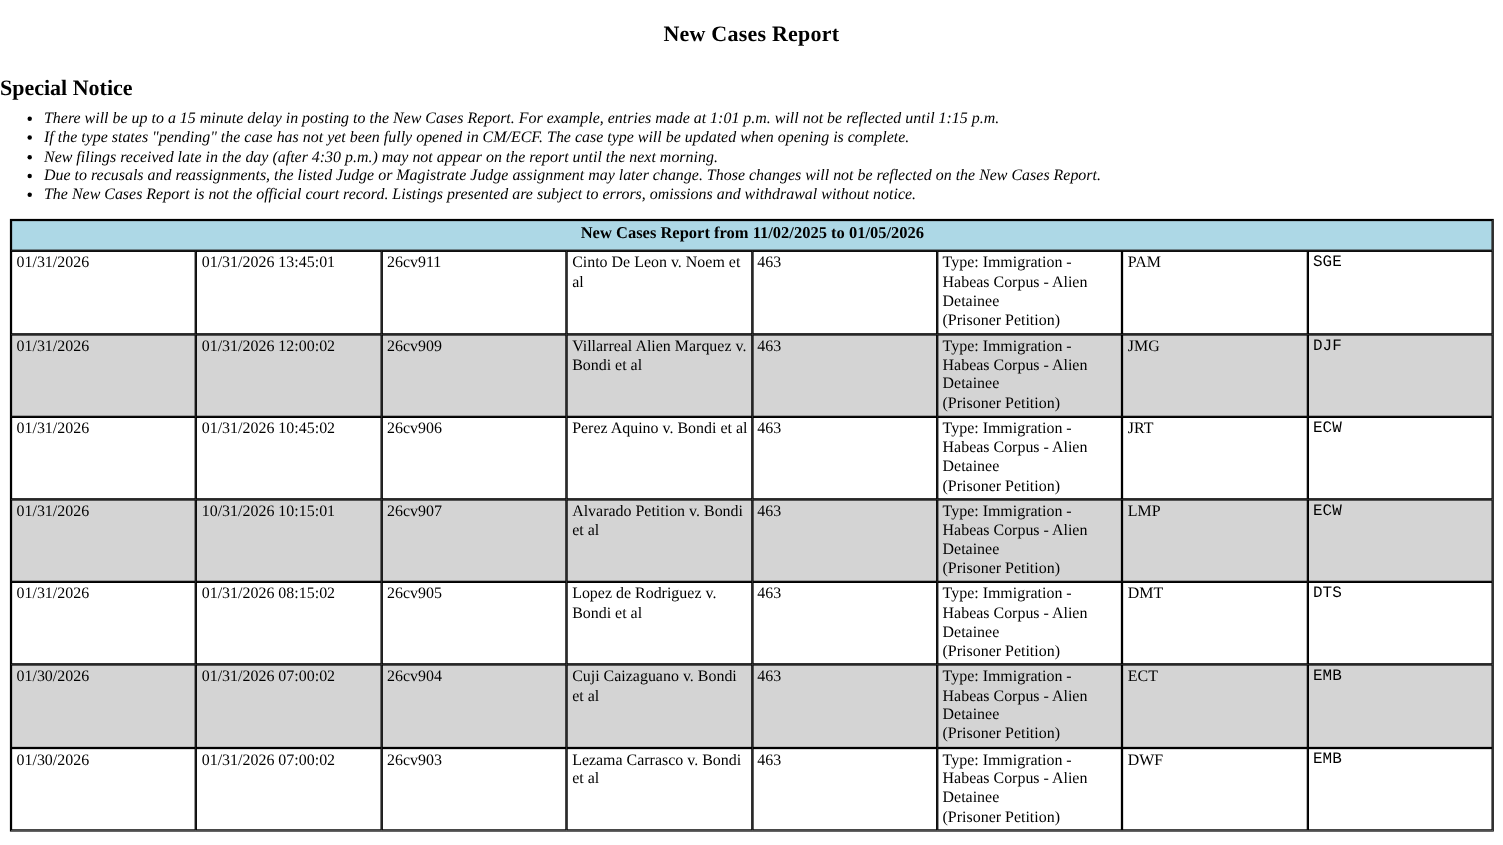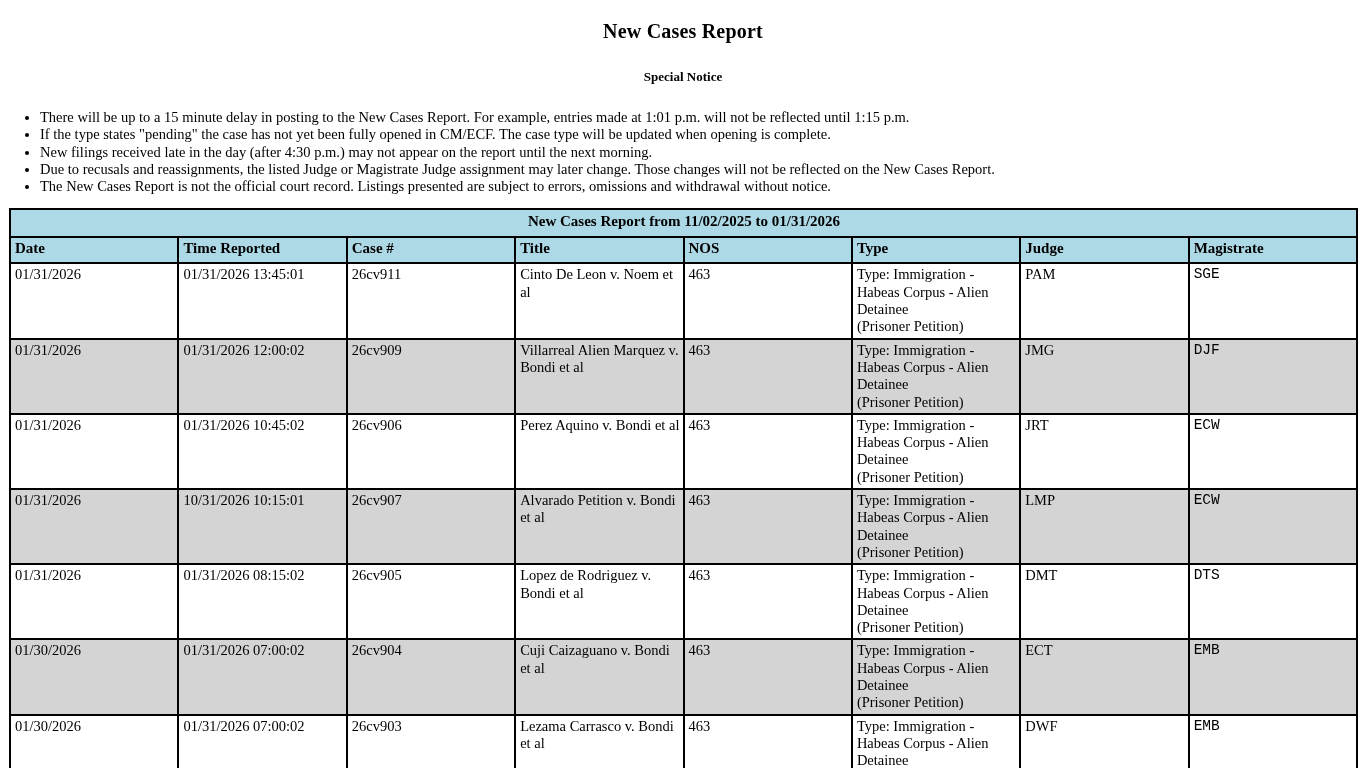--- a/index.html
+++ b/index.html
@@ -16,28 +16,28 @@
   }
   .page-title {
     text-align: center;
     font-size: 20px;
     font-weight: bold;
     margin: 19px 0 0 0;
     line-height: 1.2;
     letter-spacing: 0.2px;
   }
   .notice-title {
-    text-align: center;
-    font-size: 13px;
+    font-size: 20px;
     font-weight: bold;
     margin: 26px 0 0 0;
   }
   ul.notice-list {
-    margin: 24px 0 0 0;
+    margin: 8px 0 0 0;
     list-style-type: disc;
+    font-style: italic;
   }
   ul.notice-list li {
     font-size: 14.5px;
     line-height: 17.3px;
     margin: 0;
     padding: 0;
   }
 
   .report-table-wrap {
     margin: 13px 0 0 9px;
@@ -120,31 +120,21 @@
   <li>If the type states "pending" the case has not yet been fully opened in CM/ECF. The case type will be updated when opening is complete.</li>
   <li>New filings received late in the day (after 4:30 p.m.) may not appear on the report until the next morning.</li>
   <li>Due to recusals and reassignments, the listed Judge or Magistrate Judge assignment may later change. Those changes will not be reflected on the New Cases Report.</li>
   <li>The New Cases Report is not the official court record. Listings presented are subject to errors, omissions and withdrawal without notice.</li>
 </ul>
 
 <div class="report-table-wrap">
   <table class="report">
     <tbody>
       <tr class="report-caption">
-        <td colspan="8">New Cases Report from 11/02/2025 to 01/31/2026</td>
-      </tr>
-      <tr class="report-head">
-        <th class="cell-date">Date</th>
-        <th class="cell-time">Time Reported</th>
-        <th class="cell-case">Case #</th>
-        <th class="cell-title">Title</th>
-        <th class="cell-nos">NOS</th>
-        <th class="cell-type">Type</th>
-        <th class="cell-judge">Judge</th>
-        <th class="cell-mag">Magistrate</th>
+        <td colspan="8">New Cases Report from 11/02/2025 to 01/05/2026</td>
       </tr>
 
       <tr class="data-row row-odd">
         <td class="cell-date">01/31/2026</td>
         <td class="cell-time">01/31/2026 13:45:01</td>
         <td class="cell-case">26cv911</td>
         <td class="cell-title">Cinto De Leon v. Noem et al</td>
         <td class="cell-nos">463</td>
         <td class="cell-type"><span>Type: Immigration - Habeas Corpus - Alien Detainee</span><span class="type-line2">(Prisoner Petition)</span></td>
         <td class="cell-judge">PAM</td>

